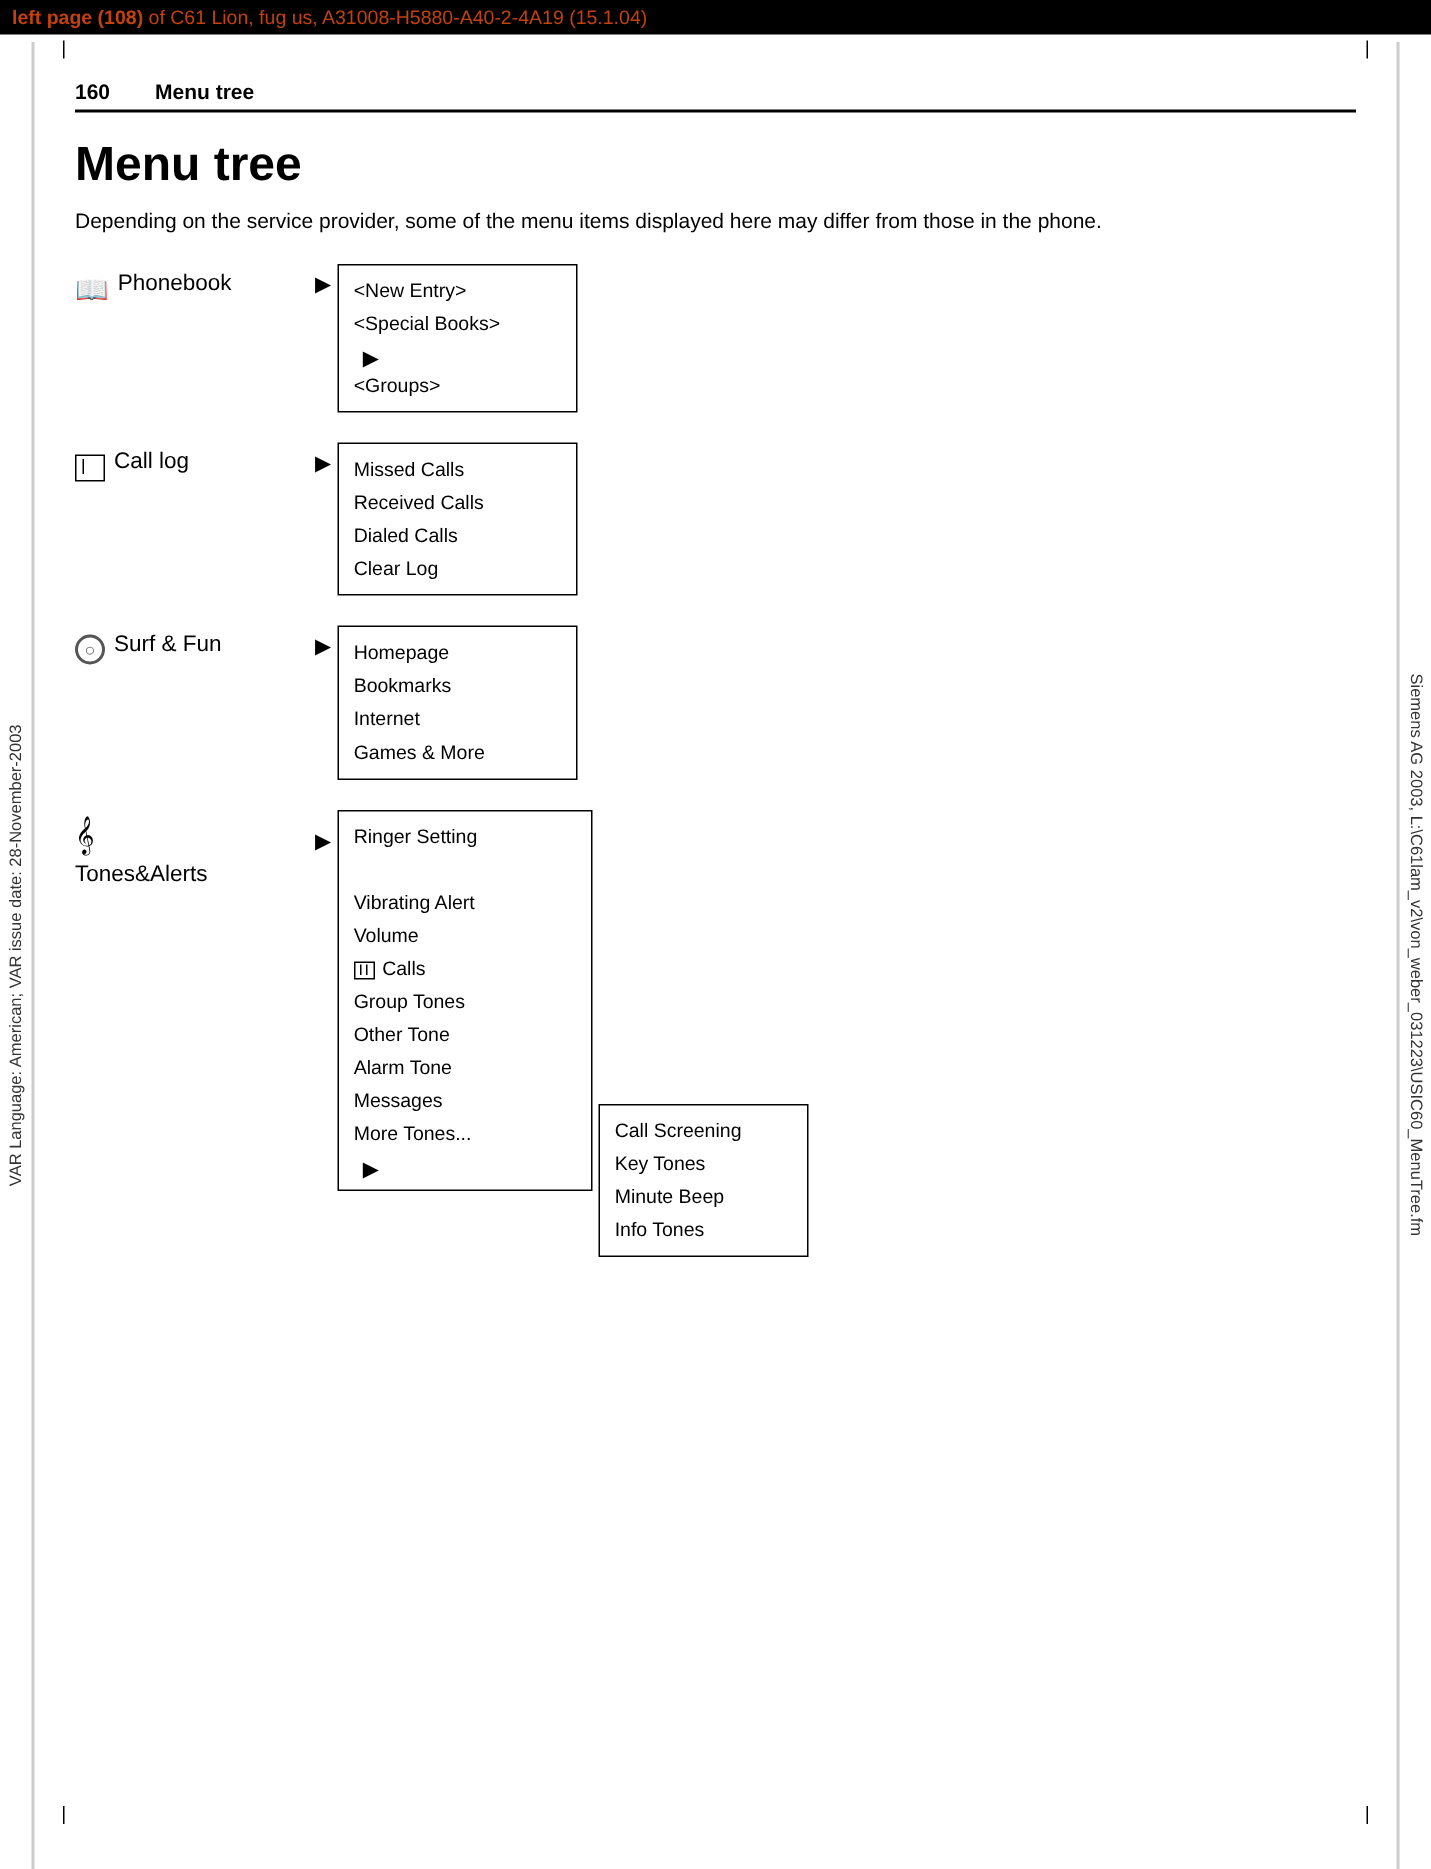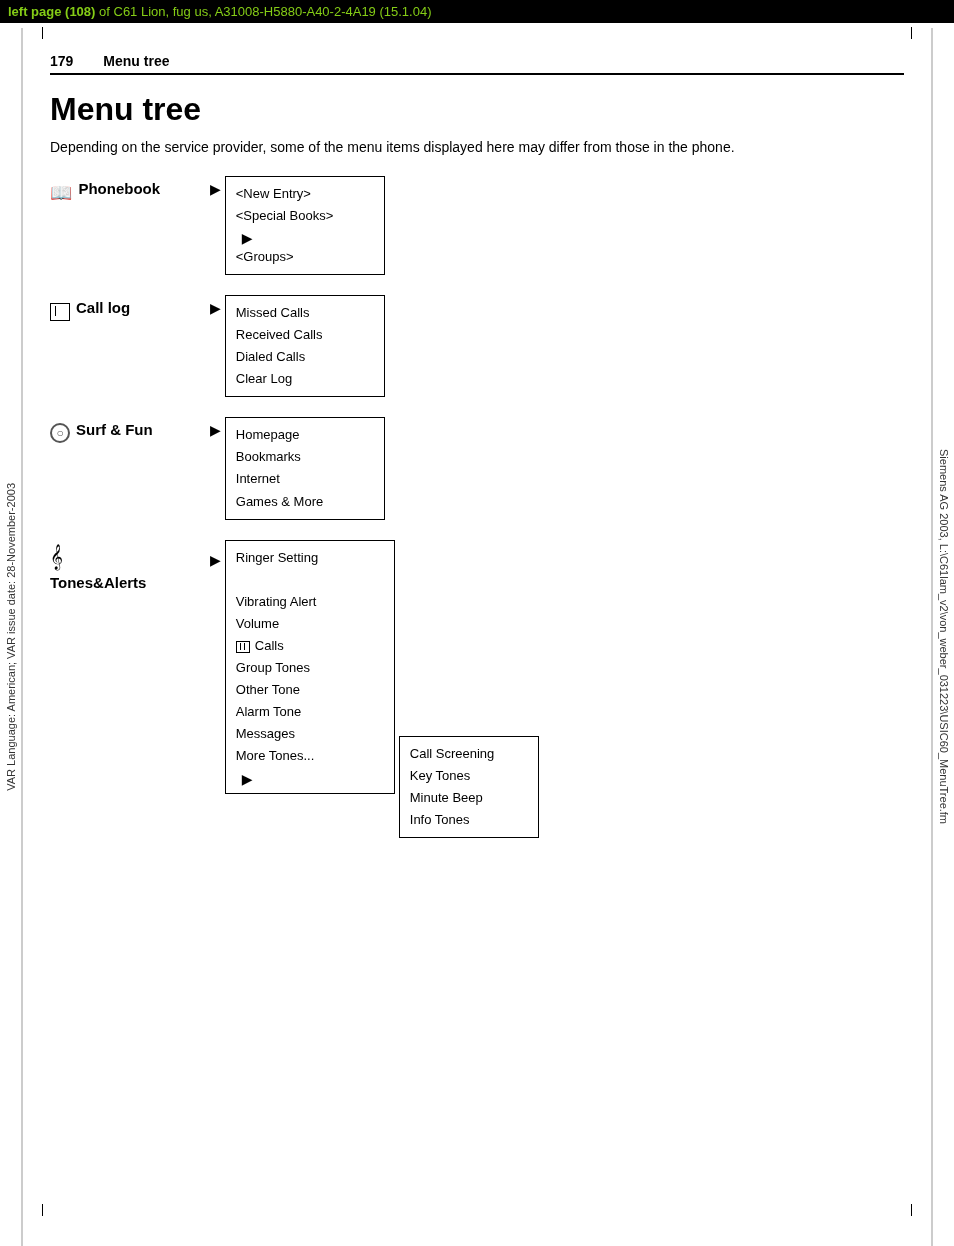--- a/index.html
+++ b/index.html
@@ -9,21 +9,21 @@
       min-height: 1246px;
       font-family: Arial, Helvetica, sans-serif;
       font-size: 14px;
       background: #fff;
       color: #000;
       position: relative;
     }
 
     .header-bar {
       background: #000;
-      color: #84cc16;
+      color: #c2410c;
       font-size: 13px;
       padding: 4px 8px;
       font-weight: normal;
     }
 
     .header-bar strong {
       font-weight: bold;
     }
 
     .sidebar-left {
@@ -124,21 +124,21 @@
     }
 
     .menu-item-icon {
       font-size: 18px;
       margin-right: 6px;
       margin-top: 2px;
     }
 
     .menu-item-label {
       font-size: 15px;
-      font-weight: bold;
+      font-weight: normal;
     }
 
     .arrow {
       font-size: 14px;
       margin-top: 5px;
       margin-right: 4px;
       flex-shrink: 0;
     }
 
     .submenu-box {
@@ -227,21 +227,21 @@
   <span class="sidebar-left-text">VAR Language: American; VAR issue date: 28-November-2003</span>
 </div>
 
 <div class="sidebar-right">
   <span class="sidebar-right-text">Siemens AG 2003, L:\C61lam_v2\von_weber_031223\USIC60_MenuTree.fm</span>
 </div>
 
 <div class="main-content">
 
   <div class="page-header">
-    <span class="page-number">179</span>
+    <span class="page-number">160</span>
     <span class="page-title-header">Menu tree</span>
   </div>
 
   <div class="page-main-title">Menu tree</div>
 
   <div class="intro-text">Depending on the service provider, some of the menu items displayed here may differ from those in the phone.</div>
 
   <div class="menu-tree">
 
     <div class="menu-row">

